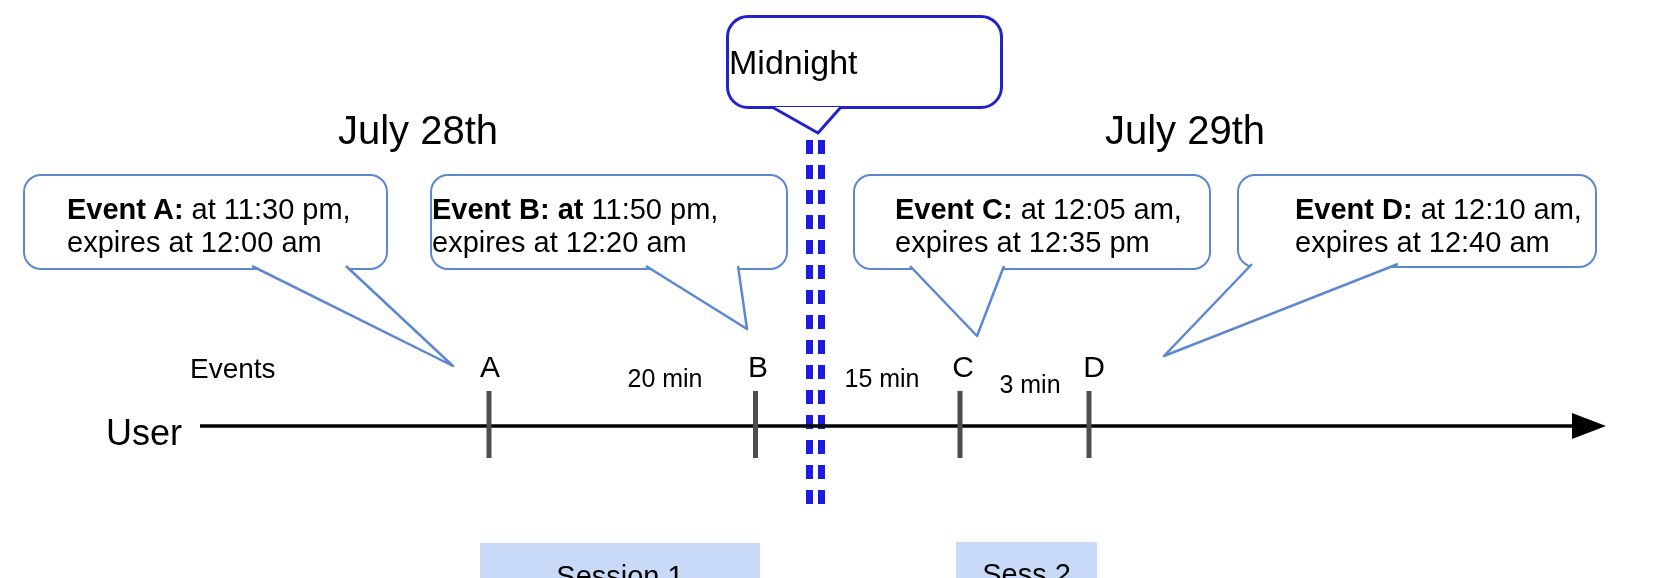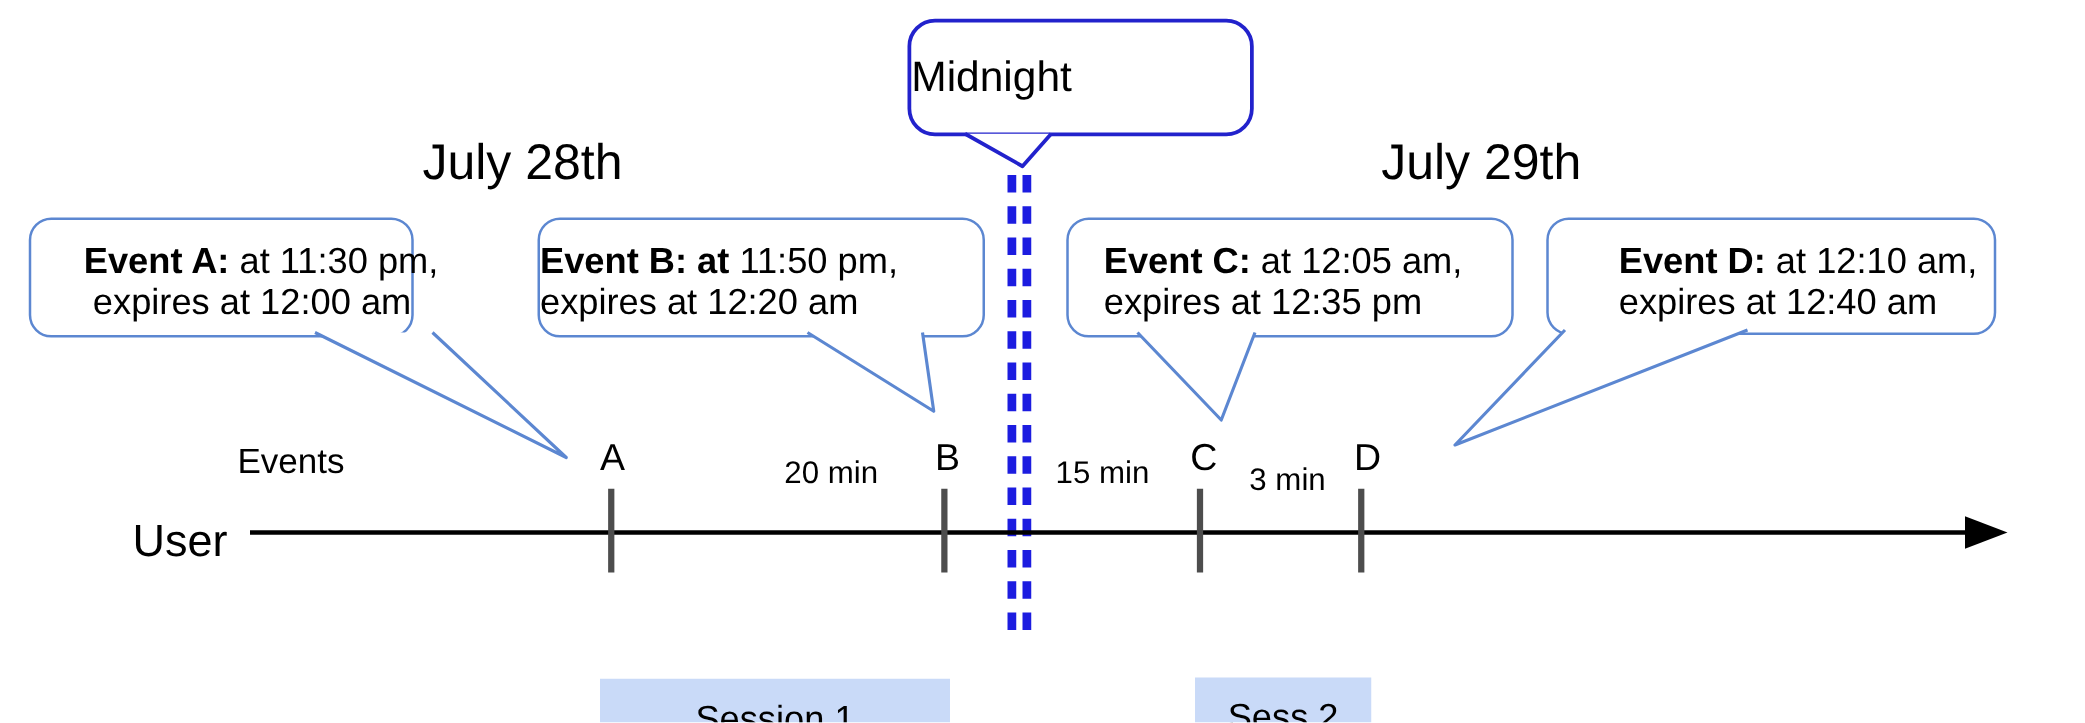--- a/index.html
+++ b/index.html
@@ -42,31 +42,31 @@
 
 <div id="canvas">
 
   <div class="abs date-title" style="left:390px;top:108px;margin-left:28px;">July 28th</div>
   <div class="abs date-title" style="left:1185px;top:108px;">July 29th</div>
 
   <div class="midnight-callout" style="left:726px;top:15px;width:277px;height:94px;">
     <span>Midnight</span>
   </div>
 
-  <div class="callout" style="left:23px;top:174px;width:308px;height:96px;padding-left:42px;text-align:right;">
+  <div class="callout" style="left:23px;top:174px;width:365px;height:96px;padding-left:42px;">
     <div><span class="b">Event A:</span><span> at 11:30 pm,</span></div>
     <div>expires at 12:00 am</div>
   </div>
 
   <div class="callout" style="left:430px;top:174px;width:358px;height:96px;">
     <div><span class="b">Event B: at</span><span> 11:50 pm,</span></div>
     <div>expires at 12:20 am</div>
   </div>
 
-  <div class="callout" style="left:853px;top:174px;width:358px;height:96px;padding-left:28px;">
+  <div class="callout" style="left:853px;top:174px;width:358px;height:96px;padding-left:40px;">
     <div><span class="b">Event C:</span><span> at 12:05 am,</span></div>
     <div>expires at 12:35 pm</div>
   </div>
 
   <div class="callout" style="left:1237px;top:174px;width:360px;height:94px;padding-left:56px;">
     <div><span class="b">Event D:</span><span>  at 12:10 am,</span></div>
     <div>expires at 12:40 am</div>
   </div>
 
   <div class="abs axis-label" style="left:190px;top:353px;">Events</div>

